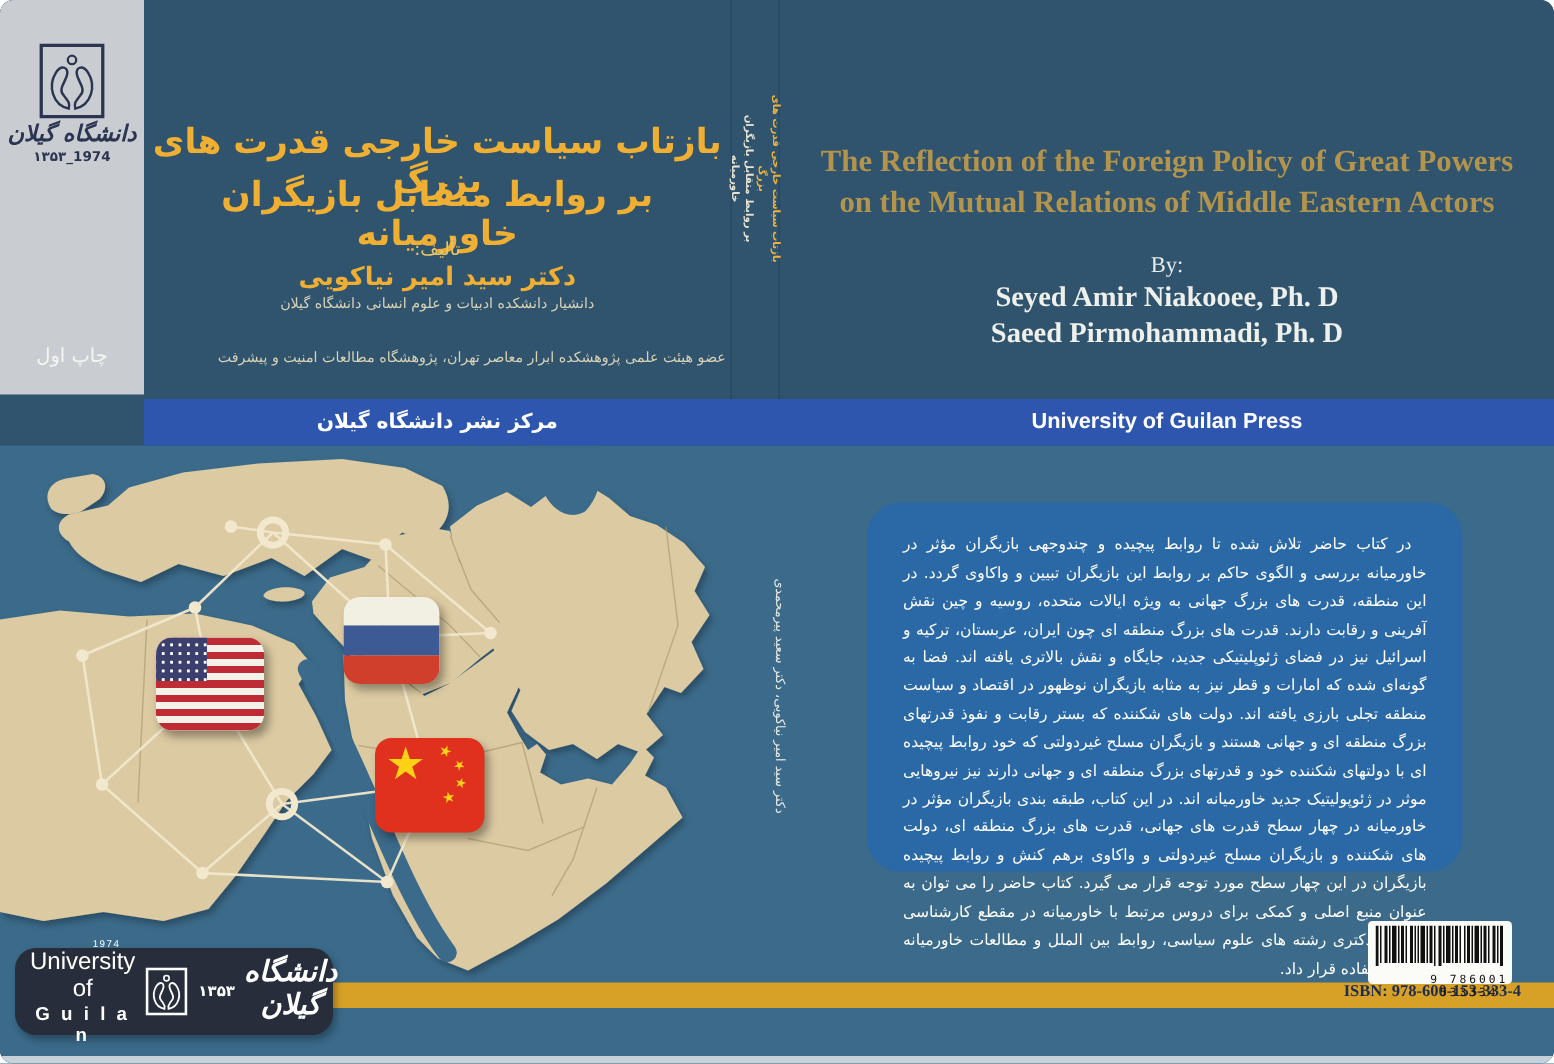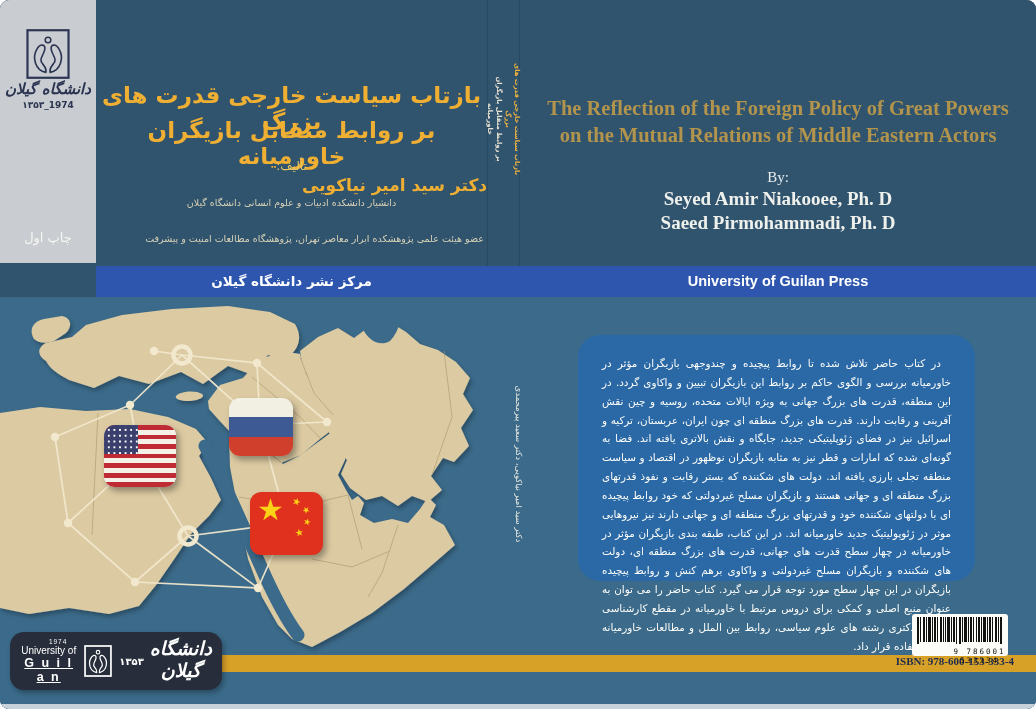--- a/index.html
+++ b/index.html
@@ -21,21 +21,21 @@
     font:bold 9px "DejaVu Sans", sans-serif; color:#2b3450; letter-spacing:.5px; }
   .flap-edition { position:absolute; top:230px; left:0; width:100%; text-align:center;
     font:13px "DejaVu Sans", sans-serif; color:#f6f6f1; }
 
   
   .front-panel { position:absolute; left:96px; top:0; width:391px; height:266px; text-align:center;
     direction:rtl; font-family:"DejaVu Sans", sans-serif; }
   .fa-title { position:absolute; left:0; width:100%; font-weight:bold; font-size:23px; color:#efaf33; }
   .fa-title1 { top:82px; } .fa-title2 { top:117px; }
   .fa-byline { position:absolute; top:159px; left:0; width:100%; font-size:12px; color:#e7c766; }
-  .fa-author { position:absolute; left:0; width:100%; font-weight:bold; font-size:17px; color:#efaf33;text-align:right; }
+  .fa-author { position:absolute; left:0; width:100%; font-weight:bold; font-size:17px; color:#efaf33; }
   .fa-author1 { top:175px; } .fa-author2 { top:211px; }
   .fa-affil { position:absolute; left:0; width:100%; font-size:9.5px; color:#d8d2b6; }
   .fa-affil1 { top:197px; } .fa-affil2 { top:233px;padding-left:46px; }
 
   
   .back-panel { position:absolute; left:520px; top:0; width:516px; text-align:center; }
   .en-title { position:absolute; left:0; width:100%; font:bold 20.5px "Liberation Serif", serif; color:#b2944d; }
   .en-title1 { top:97px; } .en-title2 { top:124px; }
   .en-by { position:absolute; top:169px; left:0; width:100%; font:15px "Liberation Serif", serif; color:#e8ecea; }
   .en-author { position:absolute; left:0; width:100%; font:bold 19px "Liberation Serif", serif; color:#eef0ec; }
@@ -82,22 +82,22 @@
   .summary-block { position:absolute; left:578px; top:335px; width:397px; height:246px;
     background:#2a69a6; border-radius:22px; z-index:5; padding:19px 24px; direction:rtl;
     text-align:justify; color:#fefefb; font:10.4px/18.85px "DejaVu Sans", sans-serif; text-indent:10px; }
 
   
   .banner { position:absolute; left:10px; top:632px; width:212px; height:58px; background:#272d3a;
     border-radius:14px; z-index:7; display:flex; align-items:center; padding:0 10px 0 10px; gap:6px;
     box-shadow:2px 3px 5px rgba(0,0,0,.3); }
   .banner-en { width:76px; color:#fff; text-align:center; }
   .banner-year-latin { display:block; font-size:6.5px; letter-spacing:1px; text-align:right; padding-right:10px; }
-  .banner-line1 { display:block; font-size:10px; }
-  .banner-line2 { display:block; font-size:12.5px; font-weight:bold; letter-spacing:2px;text-decoration:underline; }
+  .banner-line1 { display:block; font-size:16px; }
+  .banner-line2 { display:block; font-size:12.5px; font-weight:bold; letter-spacing:2px; }
   .banner-emblem { width:30px; height:36px; color:#fff; flex:none; }
   .banner-year-fa { font:bold 10px "DejaVu Sans", sans-serif; color:#fff;text-align:right; }
   .banner-calligraphy { flex:1; text-align:center; font:italic bold 19px "DejaVu Sans", sans-serif;
     color:#fff; padding-bottom:4px; }
 
   .gold-stripe { position:absolute; left:206px; right:0; top:655px; height:17px; background:#d7a027; z-index:4; }
   .isbn { position:absolute; right:22px; top:0; line-height:17px;
     font:bold 11px "Liberation Serif", serif; color:#1c2c50; }
 
   .barcode-box { position:absolute; left:912px; top:614px; width:96px; height:42px; background:#fbfbf8;

